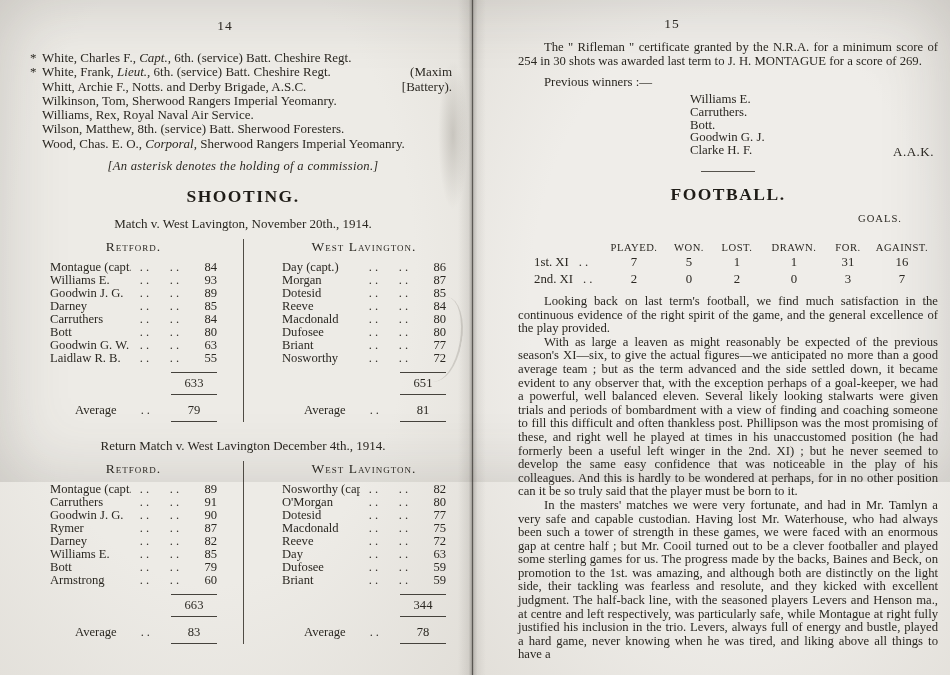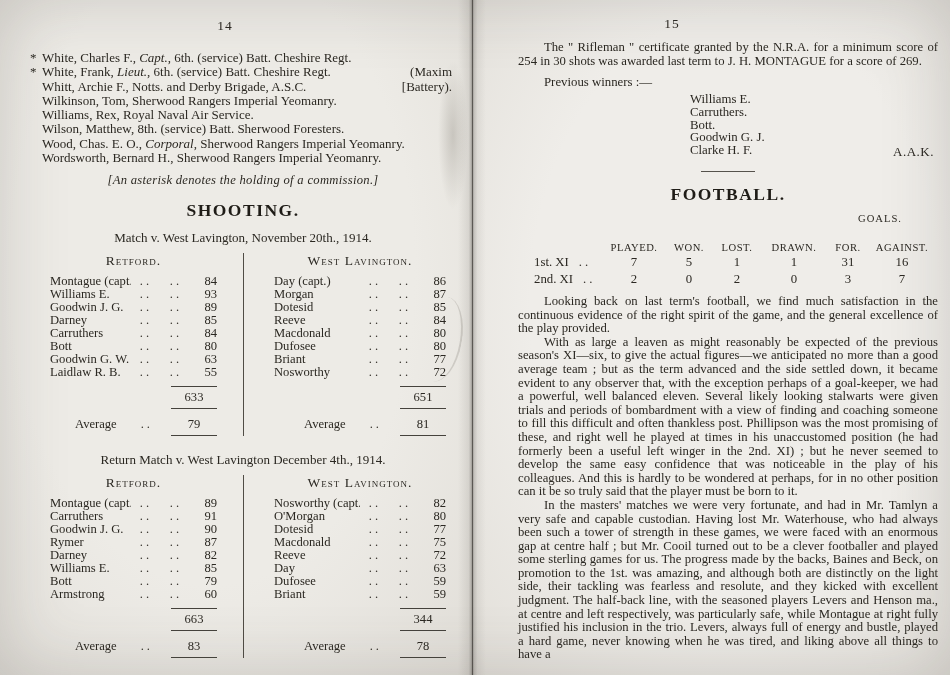--- a/index.html
+++ b/index.html
@@ -1,18 +1,18 @@
 <!DOCTYPE html>
 <html><head>
 <meta charset="utf-8">
 <style>
   html,body {margin:0; padding:0;}
   body {width:950px; height:675px; overflow:hidden; background:#b8b4ac;
         font-family:"Liberation Serif","DejaVu Serif",serif; color:#2b2822;}
-  .scan {position:relative; width:950px; height:675px; background:#eae8e3;}
+  .scan {position:relative; width:950px; height:482px; background:#eae8e3;}
   .scan::after {content:""; position:absolute; inset:0; z-index:9; pointer-events:none;
         box-shadow: inset 0 0 70px rgba(70,65,58,0.20);}
   .page {position:absolute; top:0; height:675px; box-sizing:border-box; z-index:2;}
   .page-left {left:0; width:472px;
         background: radial-gradient(ellipse at 45% 40%, #edebe6 55%, #e1ded8 100%);}
   .page-right {left:472px; width:478px;
         background: radial-gradient(ellipse at 55% 45%, #efede9 55%, #e2dfd9 100%);}
   .gutter {position:absolute; left:458px; top:0; width:28px; height:675px; z-index:5;
         background: linear-gradient(90deg, rgba(60,55,48,0) 0%, rgba(60,55,48,0.10) 38%,
           rgba(50,46,40,0.30) 48%, rgba(32,29,25,0.8) 51%, rgba(50,46,40,0.22) 56%,
@@ -34,21 +34,21 @@
   .roll-line {position:relative; padding-left:12px; white-space:nowrap;}
   .star {display:inline-block; width:12px; margin-left:-12px;}
   .it {font-style:italic;}
   .right-note {position:absolute; right:4px; top:0;}
   .note {text-align:center; font-style:italic; font-size:12.6px; margin-top:8px; letter-spacing:0.3px;}
 
   .sec-heading {text-align:center; font-weight:700; font-size:17.5px; letter-spacing:1.5px; color:#1f1c17; margin-top:12px;}
   .match-title {text-align:center; font-size:13px; margin-top:9px;}
   .match-table {display:flex; margin-top:7px;}
   .mcol {width:50%; box-sizing:border-box;}
-  .mcol.mright {border-left:1.5px solid #504c45; padding:0 10px 0 30px;}
+  .mcol.mright {border-left:1.5px solid #504c45; padding:0 10px 0 38px;}
   .mcol.mleft {padding:0 26px 0 20px;}
   .team-label {text-align:center; font-variant:small-caps; font-size:13.5px; letter-spacing:1px; margin-bottom:6px;}
   .srow {display:flex; align-items:baseline; font-size:12.6px; line-height:13px;}
   .nm {flex:1 1 auto; white-space:nowrap; overflow:hidden;}
   .dts {text-align:center; color:#3a3630;}
   .dts::before {content:".."; letter-spacing:3px;}
   .d30 {width:30px; flex:0 0 30px;}
   .sc {width:26px; flex:0 0 26px; text-align:right;}
   .total-wrap {display:flex; justify-content:flex-end; margin-top:7px;}
   .total {width:46px; text-align:center; font-size:12.6px; padding:3px 0;
@@ -86,21 +86,20 @@
       <div class="pagenum l">14</div>
 
       <div class="roll">
         <div class="roll-line"><span class="star">*</span><span>White, Charles F., </span><span class="it">Capt.</span><span>, 6th. (service) Batt. Cheshire Regt.</span><span class="right-note"></span></div>
         <div class="roll-line"><span class="star">*</span><span>White, Frank, </span><span class="it">Lieut.</span><span>, 6th. (service) Batt. Cheshire Regt.</span><span class="right-note">(Maxim</span></div>
         <div class="roll-line"><span class="star"></span><span>Whitt, Archie F., Notts. and Derby Brigade, A.S.C.</span><span class="it"></span><span></span><span class="right-note">[Battery).</span></div>
         <div class="roll-line"><span class="star"></span><span>Wilkinson, Tom, Sherwood Rangers Imperial Yeomanry.</span></div>
         <div class="roll-line"><span class="star"></span><span>Williams, Rex, Royal Naval Air Service.</span></div>
         <div class="roll-line"><span class="star"></span><span>Wilson, Matthew, 8th. (service) Batt. Sherwood Foresters.</span></div>
         <div class="roll-line"><span class="star"></span><span>Wood, Chas. E. O., </span><span class="it">Corporal</span><span>, Sherwood Rangers Imperial Yeomanry.</span></div>
-        <div class="roll-line"><span class="star"></span><span>Wordsworth, Bernard H., Sherwood Rangers Imperial Yeomanry.</span></div>
       </div>
 
       <div class="note">[An asterisk denotes the holding of a commission.]</div>
 
       <div class="sec-heading">SHOOTING.</div>
       <div class="match-title">Match v. West Lavington, November 20th., 1914.</div>
 
       <div class="match-table">
         <div class="mcol mleft">
           <div class="team-label">Retford.</div>

